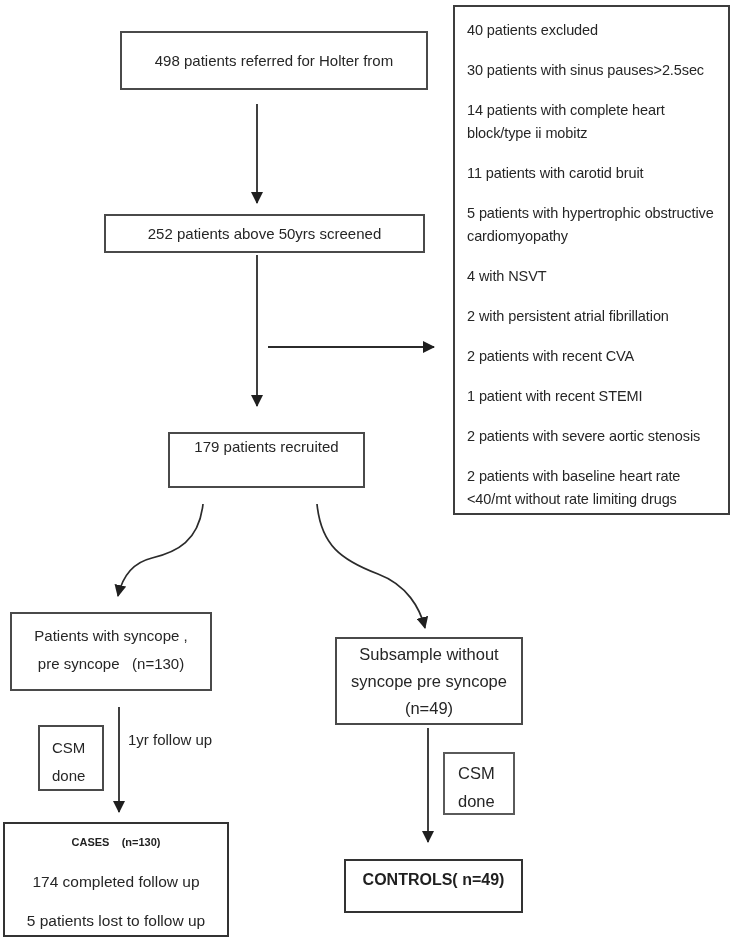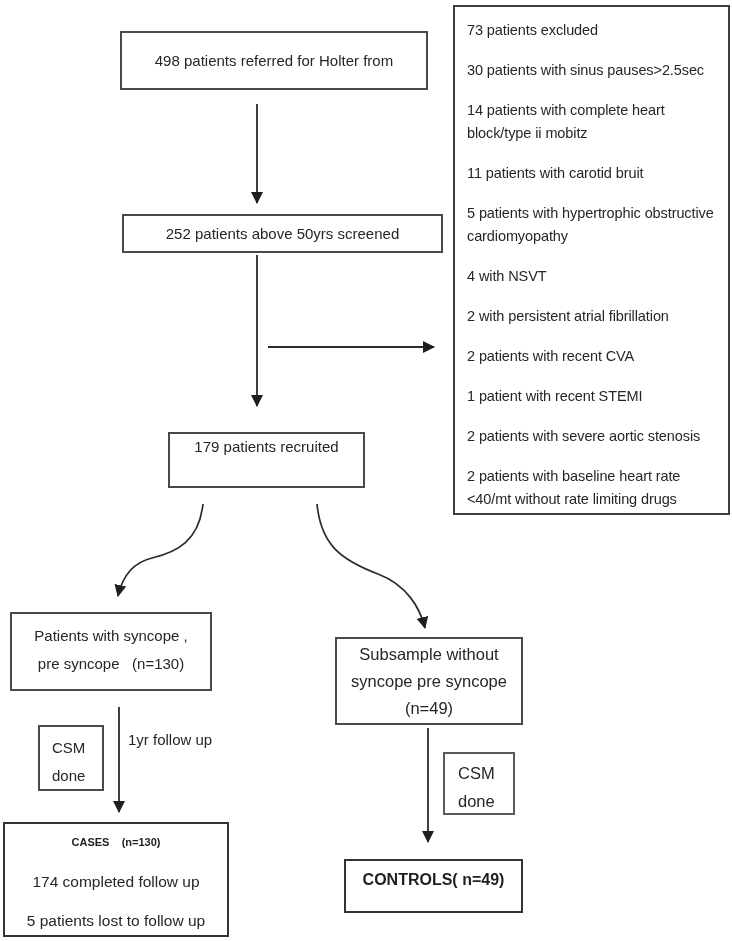--- a/index.html
+++ b/index.html
@@ -18,21 +18,21 @@
     background:#ffffff;
     border:2px solid #4a4a4a;
     display:flex;
     flex-direction:column;
     justify-content:center;
   }
   .box .ln{white-space:pre;}
   .center{text-align:center;}
   
   #box-referred{left:120px;top:31px;width:308px;height:59px;font-size:15px;line-height:28px;}
-  #box-screened{left:104px;top:214px;width:321px;height:39px;font-size:15px;margin-left:18px;}
+  #box-screened{left:104px;top:214px;width:321px;height:39px;font-size:15px;}
   #box-recruited{left:168px;top:432px;width:197px;height:56px;font-size:15px;justify-content:flex-start;padding-top:4px;}
   #box-excluded{
     left:453px;top:5px;width:277px;height:510px;
     border-color:#3d3d3d;
     justify-content:flex-start;
     padding:12px 4px 0 12px;
     font-size:14.5px;letter-spacing:-0.1px;line-height:23px;
   }
   #box-excluded .item{margin-bottom:17px;}
   #box-syncope{left:10px;top:612px;width:202px;height:79px;font-size:15px;line-height:28px;justify-content:flex-start;padding-top:8px;}
@@ -71,21 +71,21 @@
 
   <div class="box center" id="box-referred">
     <div class="ln">498 patients referred for Holter from</div>
   </div>
 
   <div class="box center" id="box-screened">
     <div class="ln">252 patients above 50yrs screened</div>
   </div>
 
   <div class="box" id="box-excluded">
-    <div class="item">73 patients excluded</div>
+    <div class="item">40 patients excluded</div>
     <div class="item">30 patients with sinus pauses&gt;2.5sec</div>
     <div class="item">14 patients with complete heart block/type ii mobitz</div>
     <div class="item">11 patients with carotid bruit</div>
     <div class="item">5 patients with hypertrophic obstructive cardiomyopathy</div>
     <div class="item">4 with NSVT</div>
     <div class="item">2 with persistent atrial fibrillation</div>
     <div class="item">2 patients with recent CVA</div>
     <div class="item">1 patient with recent STEMI</div>
     <div class="item">2 patients with severe aortic stenosis</div>
     <div class="item">2 patients with baseline heart rate &lt;40/mt without rate limiting drugs</div>

